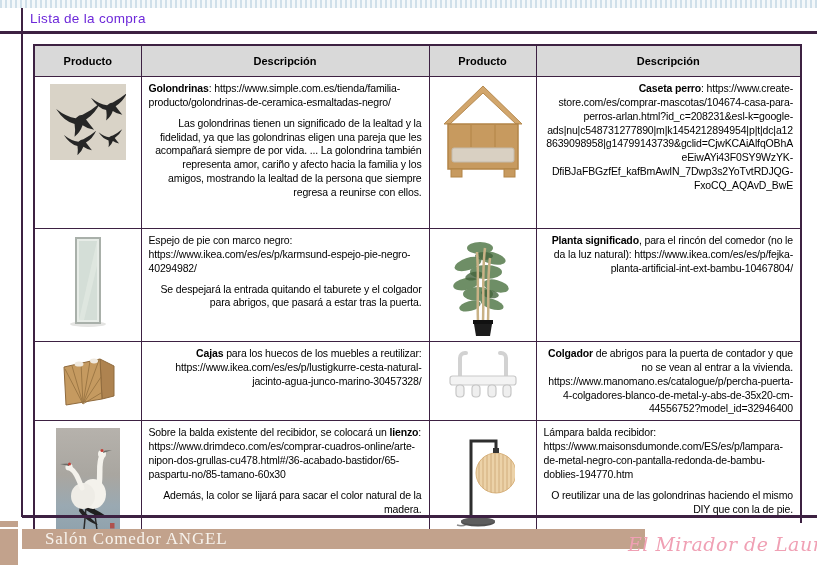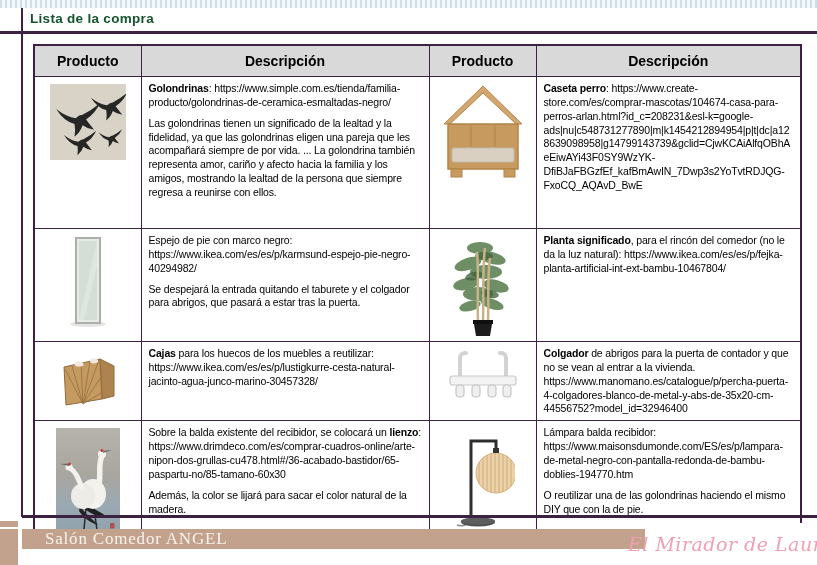--- a/index.html
+++ b/index.html
@@ -8,47 +8,47 @@
     font-family:"Liberation Sans", sans-serif;color:#000;
   }
   .top-texture{
     position:absolute;left:0;top:0;width:817px;height:8px;
     background:repeating-linear-gradient(90deg,#cfdfe9 0 2px,#f4f8fa 2px 5px);
     border-bottom:1px solid #ffffff;
   }
   .v-accent-line{position:absolute;left:21px;top:8px;width:2px;height:509px;background:#3d2142;}
   .page-title{
     position:absolute;left:30px;top:11px;
-    font-size:13.5px;font-weight:bold;color:#14532d;letter-spacing:.3px;
+    font-size:13.5px;font-weight:normal;color:#6d28d9;letter-spacing:.3px;
   }
   .title-rule{position:absolute;left:0;top:31px;width:817px;height:3px;background:#3d2142;}
 
   .table-wrap{position:absolute;left:33px;top:44px;}
   table.products{
     border-collapse:collapse;table-layout:fixed;width:767px;
     border:2px solid #3d2142;
   }
   table.products th,table.products td{
     border:1.5px solid #3d2142;vertical-align:top;overflow:hidden;
   }
   table.products th{
-    background:#d9d9d9;font-size:14px;font-weight:bold;text-align:center;
+    background:#d9d9d9;font-size:11px;font-weight:bold;text-align:center;
     height:30px;vertical-align:middle;padding:0;
   }
   tbody tr:nth-child(1){height:152px;}
   tbody tr:nth-child(2){height:110px;}
   tbody tr:nth-child(3){height:75px;padding-left:19px;}
   tbody tr:nth-child(4){height:115px;margin-top:46px;}
   td.cell-product{text-align:center;padding-top:7px;}
   td.cell-desc{
     padding:5px 7px 4px 7px;font-size:10.5px;line-height:1.32;
     letter-spacing:-.15px;overflow-wrap:anywhere;
   }
   td.cell-desc p{margin:0 0 7px 0;}
-  td.cell-desc p:last-child{margin-bottom:0;}
+  td.cell-desc p:last-child{margin-bottom:0;text-align:right;}
 
   .footer-line{position:absolute;left:22px;top:515px;width:795px;height:2.5px;background:#3d2142;}
   .footer-stub{position:absolute;left:0;top:521px;width:18px;height:44px;background:#c2a28c;}
   .footer-stub-gap{position:absolute;left:0;top:527px;width:18px;height:2px;background:#ffffff;}
   .footer-bar{
     position:absolute;left:22px;top:529px;width:623px;height:20px;background:#c2a28c;
     display:flex;align-items:center;
   }
   .footer-bar .room-label{
     margin-left:23px;font-family:"Liberation Serif", serif;font-size:17px;

